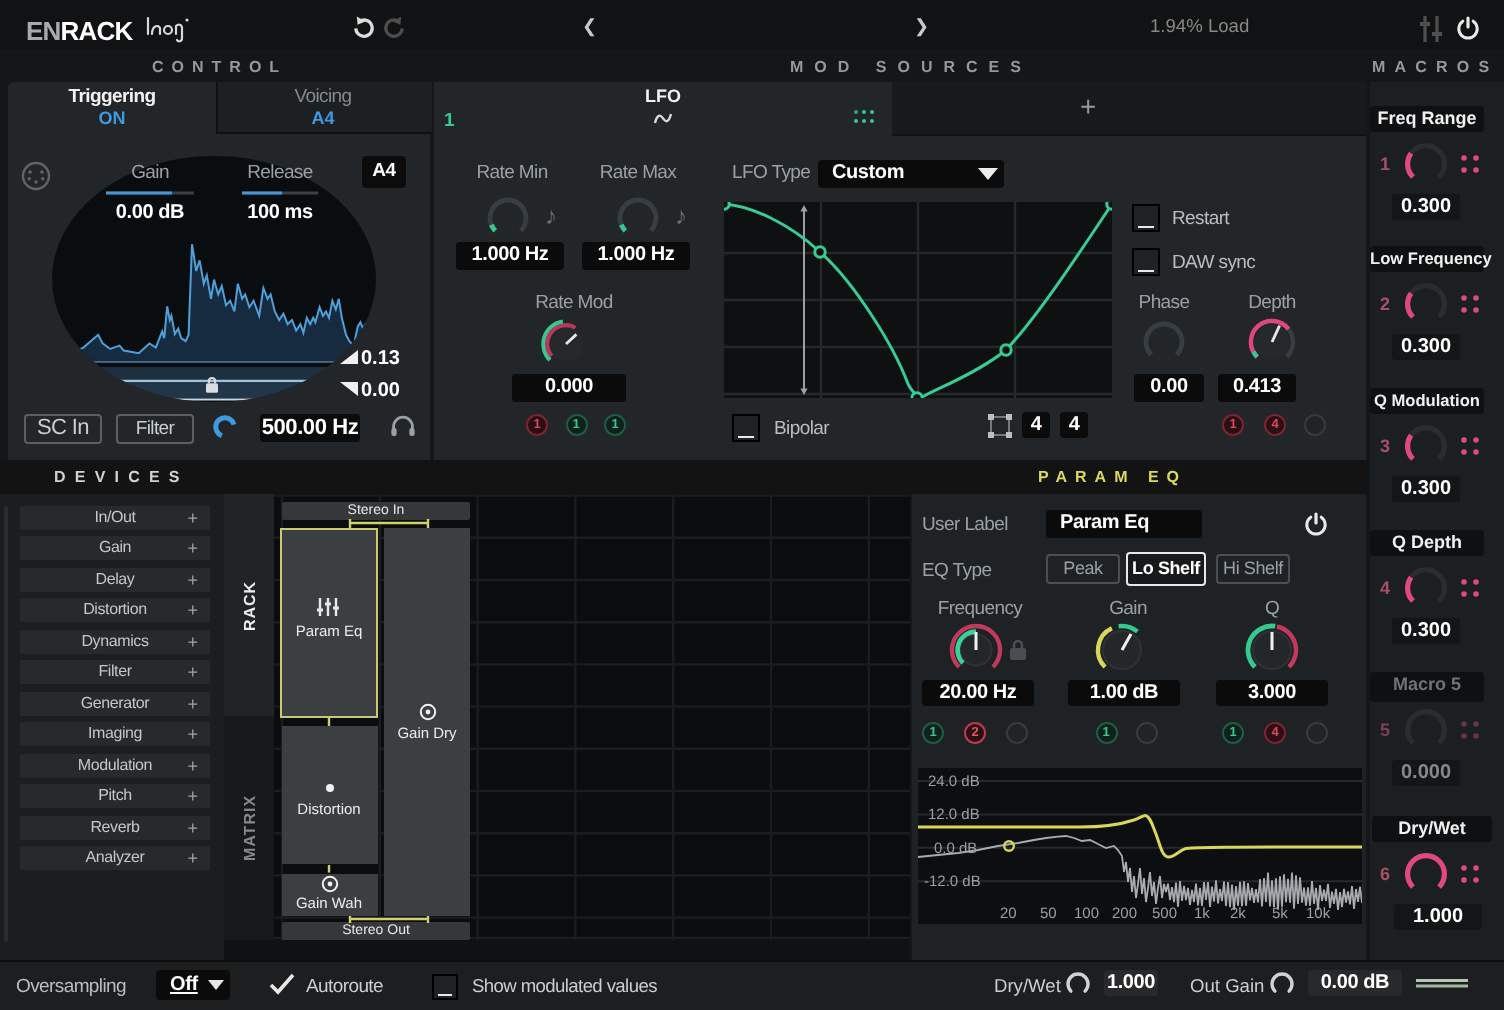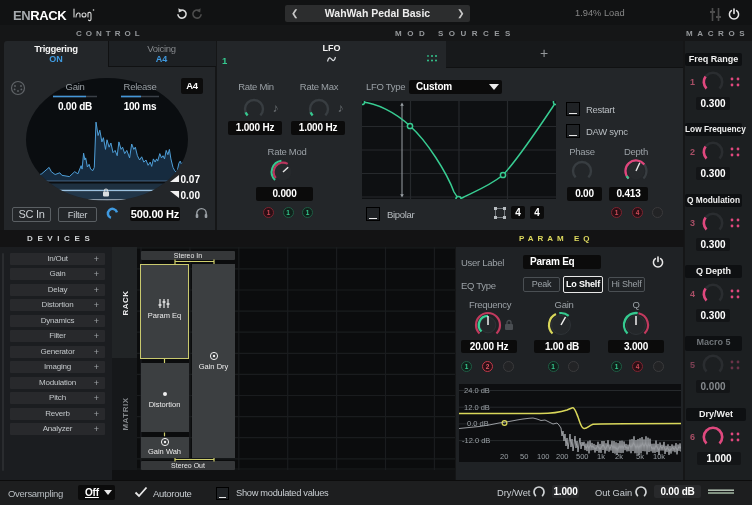--- a/index.html
+++ b/index.html
@@ -22,21 +22,20 @@
  <circle cx="21.5" cy="3" r="0.8" fill="#d8d8d8"></circle>
 </svg>
 <svg width="12" height="12" style="left:176px;top:8px;">
  <path d="M3.8 2.6 A4.1 4.1 0 1 1 1.9 6.2" stroke="#dcdcdc" stroke-width="1.6" fill="none"></path>
  <path d="M2.4 0.2 L2.8 4.4 L6.7 2.8 Z" fill="#dcdcdc"></path>
 </svg>
 <svg width="12" height="12" style="left:191px;top:8px;">
  <path d="M8.2 2.6 A4.1 4.1 0 1 0 10.1 6.2" stroke="#4d4d4d" stroke-width="1.6" fill="none"></path>
  <path d="M9.6 0.2 L9.2 4.4 L5.3 2.8 Z" fill="#4d4d4d"></path>
 </svg>
-<div class="abs" style="left:285px;top:5px;width:185px;height:17px;background:#2c2d2e;border-radius:2px;color:#ededed;font-size:10.5px;font-weight:700;text-align:center;line-height:17px;">WahWah Pedal Basic</div>
 <div class="abs" style="left:291px;top:5px;color:#c9c9c9;font-size:9px;line-height:17px;">❮</div>
 <div class="abs" style="left:457px;top:5px;color:#c9c9c9;font-size:9px;line-height:17px;">❯</div>
 <div class="abs" style="left:575px;top:7.5px;color:#878787;font-size:9.3px;">1.94% Load</div>
 <svg width="14" height="13" style="left:709px;top:8px;">
  <path d="M3.5 0 V13 M9.5 0 V13" stroke="#4e4e4e" stroke-width="1.6"></path>
  <path d="M1 4 H6 M7 9 H12" stroke="#4e4e4e" stroke-width="2"></path>
 </svg>
 <svg width="12" height="12" style="left:728px;top:8px;">
  <path d="M6 1 V5.5" stroke="#e8e8e8" stroke-width="1.6" stroke-linecap="round"></path>
  <path d="M3.4 2.6 A4.6 4.6 0 1 0 8.6 2.6" stroke="#e8e8e8" stroke-width="1.5" fill="none" stroke-linecap="round"></path>
@@ -86,21 +85,21 @@
 </svg>
 </div>
 
 <svg width="8" height="9" style="left:102px;top:187.5px;">
  <rect x="1" y="3.6" width="6" height="4.8" rx="0.8" fill="#d9dde0"></rect>
  <path d="M2.5 3.6 V2.5 a1.5 1.5 0 0 1 3 0 V3.6" stroke="#d9dde0" stroke-width="1.1" fill="none"></path>
 </svg>
 
 <div class="abs" style="left:170px;top:174.5px;width:0;height:0;border-left:9px solid transparent;border-bottom:7px solid #f0f0f0;"></div>
 <div class="abs" style="left:170px;top:191px;width:0;height:0;border-left:9px solid transparent;border-top:7px solid #f0f0f0;"></div>
-<div class="abs" style="left:180.5px;top:173.5px;color:#fff;font-weight:700;font-size:10px;">0.07</div>
+<div class="abs" style="left:180.5px;top:173.5px;color:#fff;font-weight:700;font-size:10px;">0.13</div>
 <div class="abs" style="left:180.5px;top:190px;color:#fff;font-weight:700;font-size:10px;">0.00</div>
 
 <div class="abs" style="left:12px;top:207px;width:37px;height:13px;border:1px solid #5a5f63;border-radius:2px;color:#c9ced2;font-size:11px;letter-spacing:-0.3px;text-align:center;line-height:13px;">SC In</div>
 <div class="abs" style="left:58px;top:207px;width:37px;height:13px;border:1px solid #5a5f63;border-radius:2px;color:#c9ced2;font-size:9.5px;letter-spacing:-0.3px;text-align:center;line-height:13px;">Filter</div>
 <svg width="14" height="14" style="left:106px;top:207px;">
       <path d="M4.93 10.82 A4.6 4.6 0 1 1 10.94 5.31" stroke="#3f9ae0" stroke-width="2.5" fill="none"></path>
     </svg>
 <div class="val" style="left:130px;top:206.5px;width:50px;height:14px;line-height:14px;font-size:11px;">500.00 Hz</div>
 <svg width="13" height="13" style="left:195px;top:207px;">
  <path d="M1.8 10 V6.3 a4.7 4.7 0 0 1 9.4 0 V10" stroke="#9aa0a5" stroke-width="1.4" fill="none"></path>

